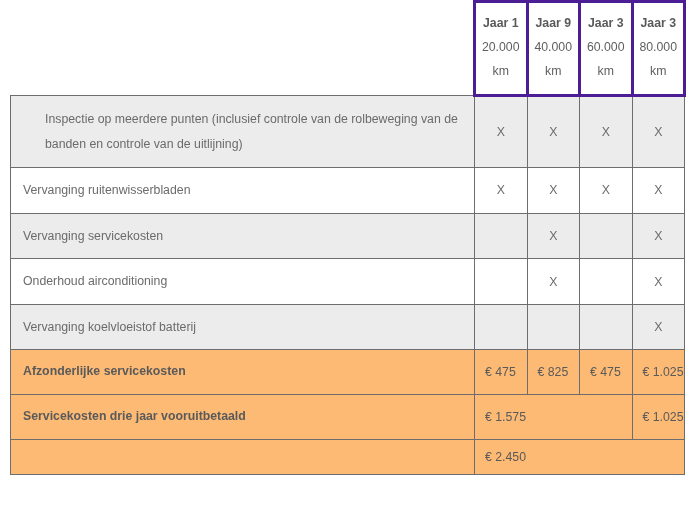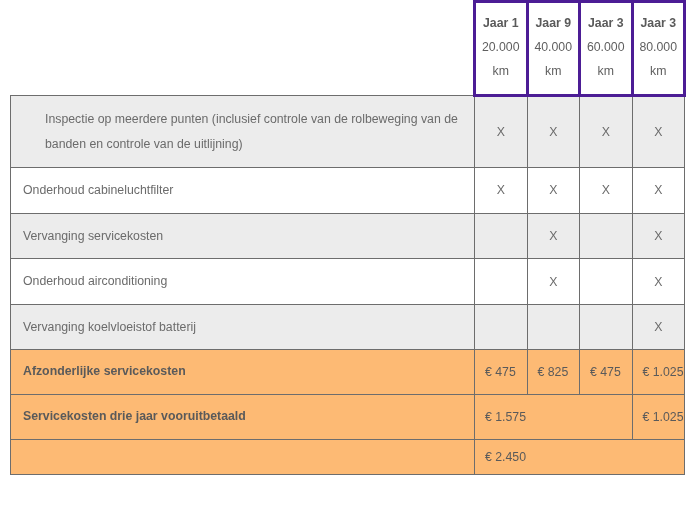--- a/index.html
+++ b/index.html
@@ -137,21 +137,21 @@
     </thead>
     <tbody>
         <tr class="shade row-tall">
           <td class="desc">Inspectie op meerdere punten (inclusief controle van de rolbeweging van de banden en controle van de uitlijning)</td>
           <td class="mark">X</td>
           <td class="mark">X</td>
           <td class="mark">X</td>
           <td class="mark">X</td>
         </tr>
         <tr class="plain">
-          <td class="desc">Onderhoud cabineluchtfilter</td>
+          <td class="desc">Vervanging ruitenwisserbladen</td>
           <td class="mark">X</td>
           <td class="mark">X</td>
           <td class="mark">X</td>
           <td class="mark">X</td>
         </tr>
         <tr class="shade">
           <td class="desc">Vervanging servicekosten</td>
           <td class="mark"></td>
           <td class="mark">X</td>
           <td class="mark"></td>

